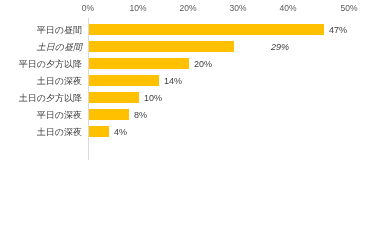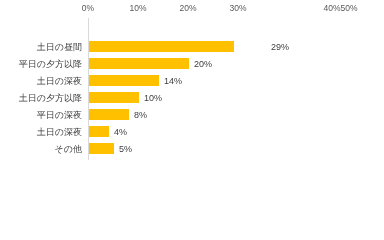--- a/index.html
+++ b/index.html
@@ -99,27 +99,32 @@
 </head>
 <body>
 
 <div id="chart-root">
 
   <div id="x-axis">
       <span class="tick-label" style="left: 88px;">0%</span>
       <span class="tick-label" style="left: 138px;">10%</span>
       <span class="tick-label" style="left: 188px;">20%</span>
       <span class="tick-label" style="left: 238px;">30%</span>
-      <span class="tick-label" style="left: 288px; margin-left: 44px;">40%</span>
+      <span class="tick-label" style="left: 288px;">40%</span>
       <span class="tick-label" style="left: 338px; margin-left: 11px;">50%</span>
     </div>
 
   <div id="plot-area">
     <div id="axis-line" style="background: rgb(217, 217, 217); height: 142px;"></div>
-      <div class="bar-row" style="top: 21px;">
+  <div class="bar-row" style="top: 4px;">
+        <span class="cat-label">平日の昼間</span>
+        <div class="bar" style="width: 235px; background: rgb(255, 192, 0);"></div>
+        <span class="value-label" style="left: 329px;">47%</span>
+      </div>
+      <div class="bar-row" style="top: 21px; font-style: italic;">
         <span class="cat-label">土日の昼間</span>
         <div class="bar" style="width: 145px; background: rgb(255, 192, 0);"></div>
         <span class="value-label" style="left: 239px; margin-left: 32px;">29%</span>
       </div>
       <div class="bar-row" style="top: 38px;">
         <span class="cat-label">平日の夕方以降</span>
         <div class="bar" style="width: 100px; background: rgb(255, 192, 0);"></div>
         <span class="value-label" style="left: 194px;">20%</span>
       </div>
       <div class="bar-row" style="top: 55px;">
@@ -135,20 +140,15 @@
       <div class="bar-row" style="top: 89px;">
         <span class="cat-label">平日の深夜</span>
         <div class="bar" style="width: 40px; background: rgb(255, 192, 0);"></div>
         <span class="value-label" style="left: 134px;">8%</span>
       </div>
       <div class="bar-row" style="top: 106px;">
         <span class="cat-label">土日の深夜</span>
         <div class="bar" style="width: 20px; background: rgb(255, 192, 0);"></div>
         <span class="value-label" style="left: 114px;">4%</span>
       </div>
-      <div class="bar-row" style="top: 123px;">
-        <span class="cat-label">その他</span>
-        <div class="bar" style="width: 25px; background: rgb(255, 192, 0);"></div>
-        <span class="value-label" style="left: 119px;">5%</span>
-      </div>
     </div>
 
 </div>
 
 </body></html>

